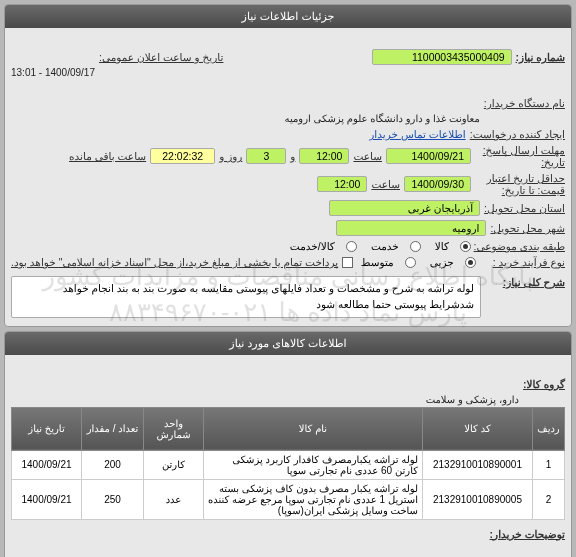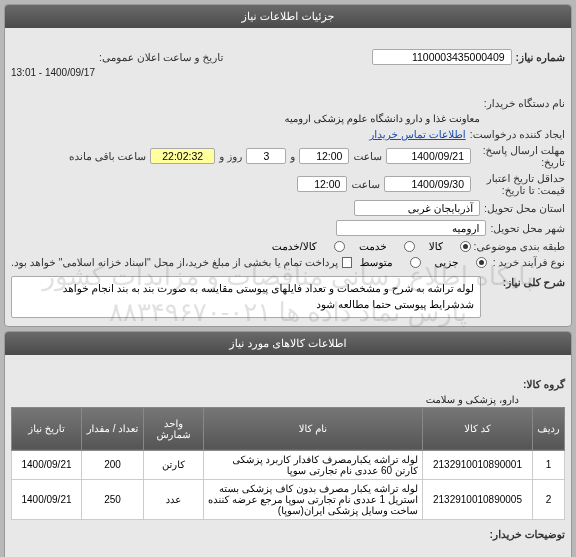--- a/index.html
+++ b/index.html
@@ -28,36 +28,37 @@
   .row {
     display: flex;
     align-items: center;
     padding: 2px 0;
     gap: 4px;
   }
   .lbl {
     color: #333;
     font-size: 10.5px;
     white-space: nowrap;
+    text-decoration: underline;
   }
   .lbl-bold { font-weight: bold; }
   .val-box {
-    background: #ffffff;
+    background: #bef264;
     border: 1px solid #aaa;
     padding: 1px 6px;
     font-size: 10.5px;
     border-radius: 2px;
     min-height: 16px;
     display: inline-block;
   }
   .val-yellow { background: #ffff9e; }
   .val-plain { font-size: 10px; color: #222; margin-top: 31px; }
   .link { color: #1a4db3; text-decoration: underline; cursor: pointer; font-size: 10.5px; }
   .radio-group { display: flex; gap: 14px; align-items: center; font-size: 10.5px; }
-  .radio-item { display: flex; align-items: center; gap: 17px; }
+  .radio-item { display: flex; align-items: center; gap: 11px; }
   .radio-dot {
     width: 11px; height: 11px; border: 1px solid #666; border-radius: 50%;
     display: inline-flex; align-items: center; justify-content: center; background: #fff;
   }
   .radio-dot.sel::after { content: ""; width: 5px; height: 5px; background: #333; border-radius: 50%; }
   .chk {
     width: 11px; height: 11px; border: 1px solid #666; background: #fff;
     display: inline-flex; align-items: center; justify-content: center; font-size: 9px;
   }
   .desc-box {
@@ -155,28 +156,28 @@
         <span class="lbl">روز و</span>
         <span class="val-box val-yellow" style="width:65px;text-align:center">22:02:32</span>
         <span class="lbl">ساعت باقی مانده</span>
       </div>
 
       <div class="row">
         <div style="width:90px">
           <div class="lbl">حداقل تاریخ اعتبار</div>
           <div class="lbl">قیمت: تا تاریخ:</div>
         </div>
-        <span class="val-box" style="width:87px">1400/09/30</span>
+        <span class="val-box" style="width:67px">1400/09/30</span>
         <span class="lbl">ساعت</span>
         <span class="val-box" style="width:50px">12:00</span>
       </div>
 
       <div class="row">
         <span class="lbl">استان محل تحویل:</span>
-        <span class="val-box" style="width:126px">آذربایجان غربی</span>
+        <span class="val-box" style="width:151px">آذربایجان غربی</span>
       </div>
 
       <div class="row">
         <span class="lbl">شهر محل تحویل:</span>
         <span class="val-box" style="width:150px">ارومیه</span>
       </div>
 
       <div class="row">
         <span class="lbl" style="width:90px">طبقه بندی موضوعی:</span>
         <div class="radio-group">

